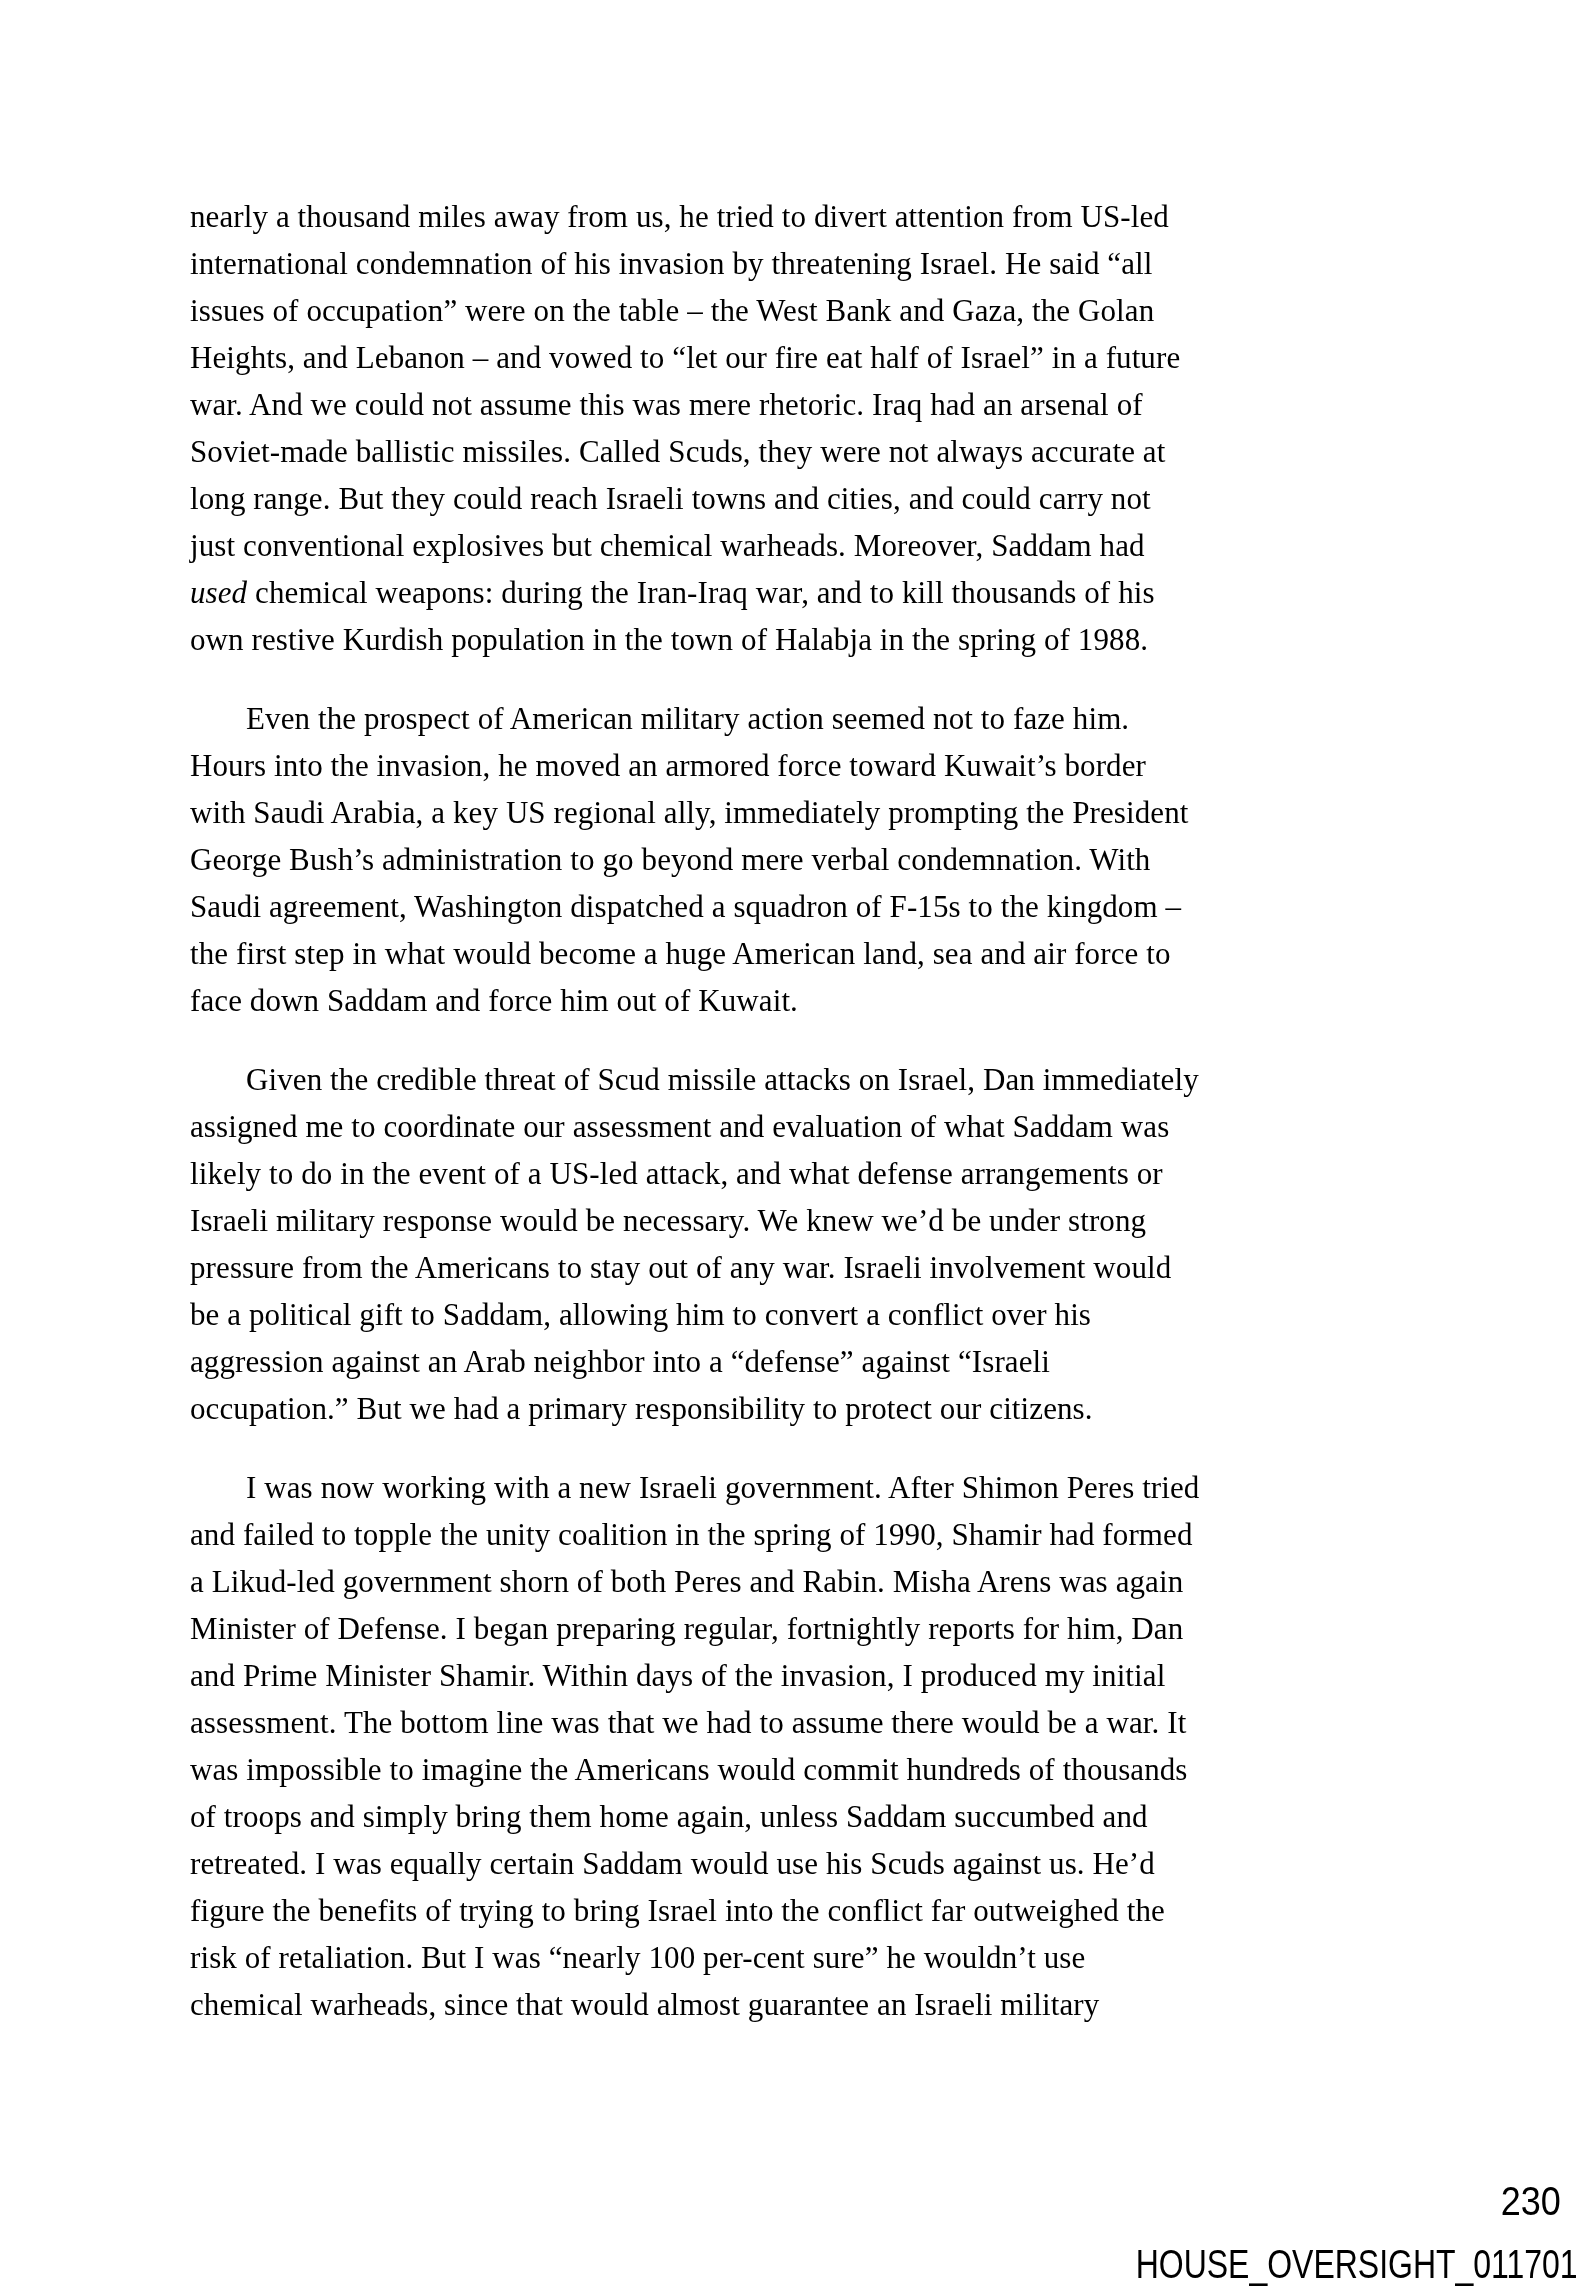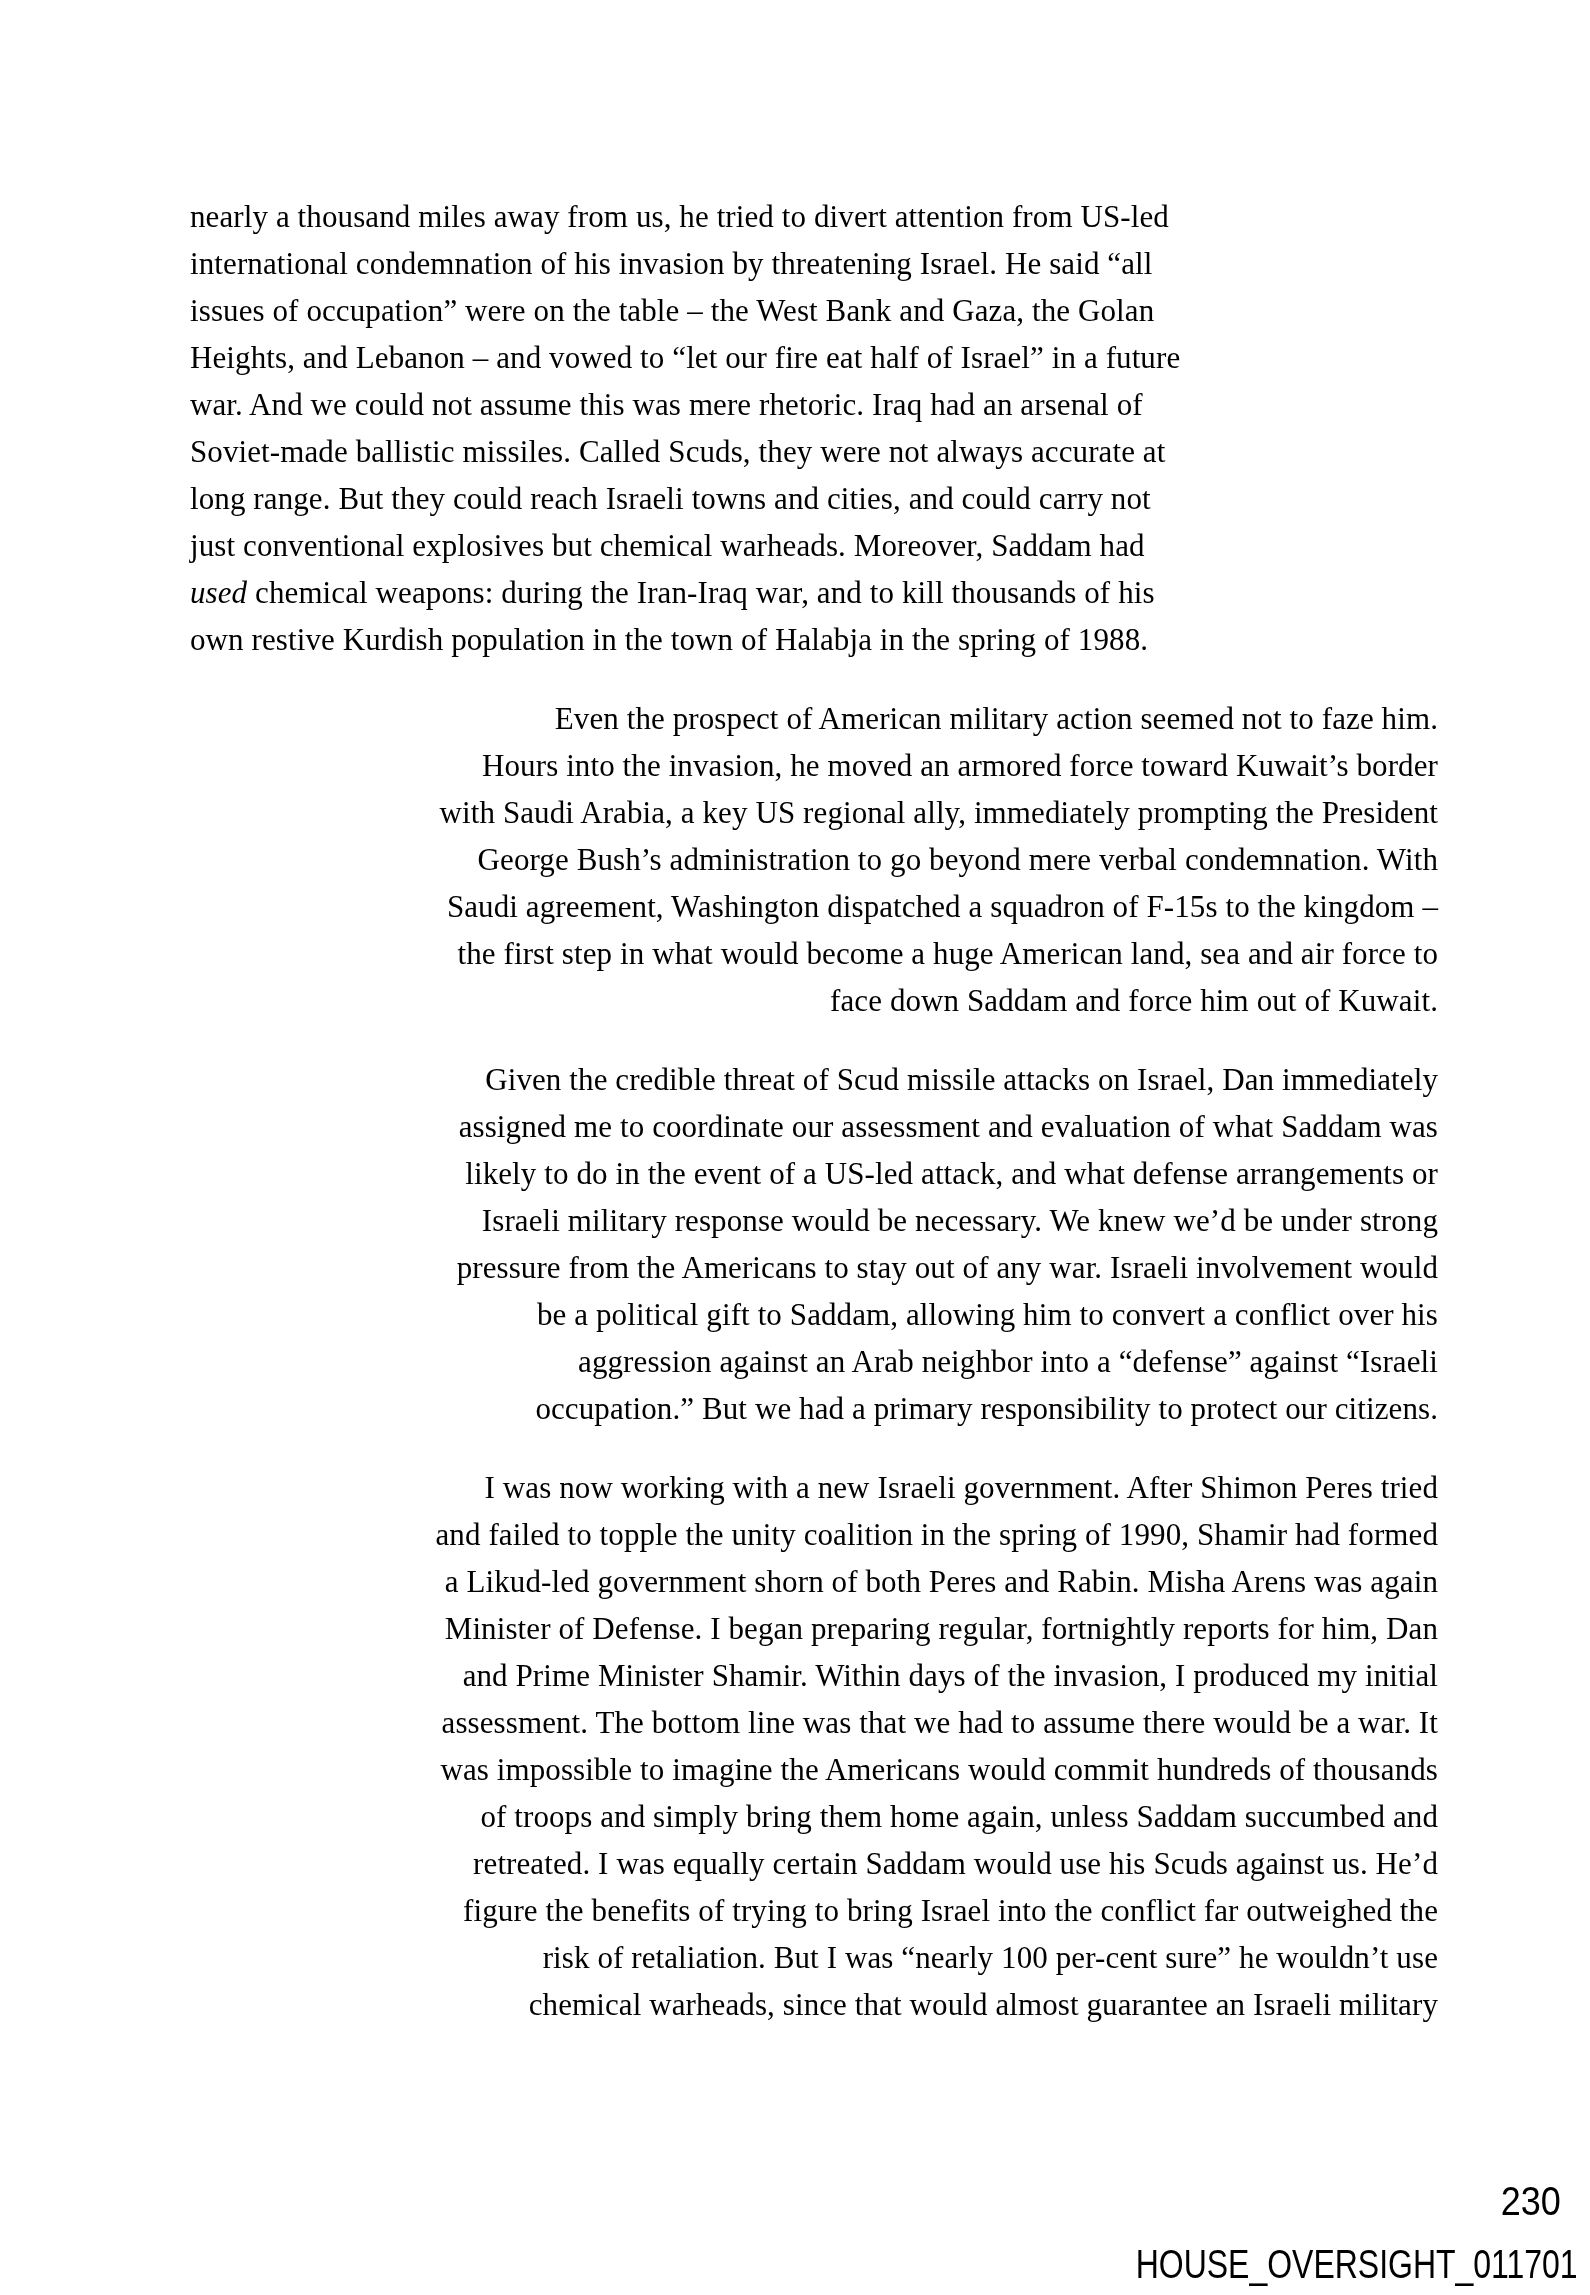--- a/index.html
+++ b/index.html
@@ -28,21 +28,20 @@
   }
   .para {
     margin: 0;
     padding: 0;
   }
   .para + .para {
     margin-top: 32px;
   }
   .para.indent {
     text-indent: 56px;
-    text-align: right;
   }
   .page-number {
     position: absolute;
     top: 2181px;
     right: 30px;
     font-family: "Liberation Sans", sans-serif;
     font-size: 40px;
     line-height: 40px;
     transform: scaleX(0.9);
     transform-origin: 100% 50%;

